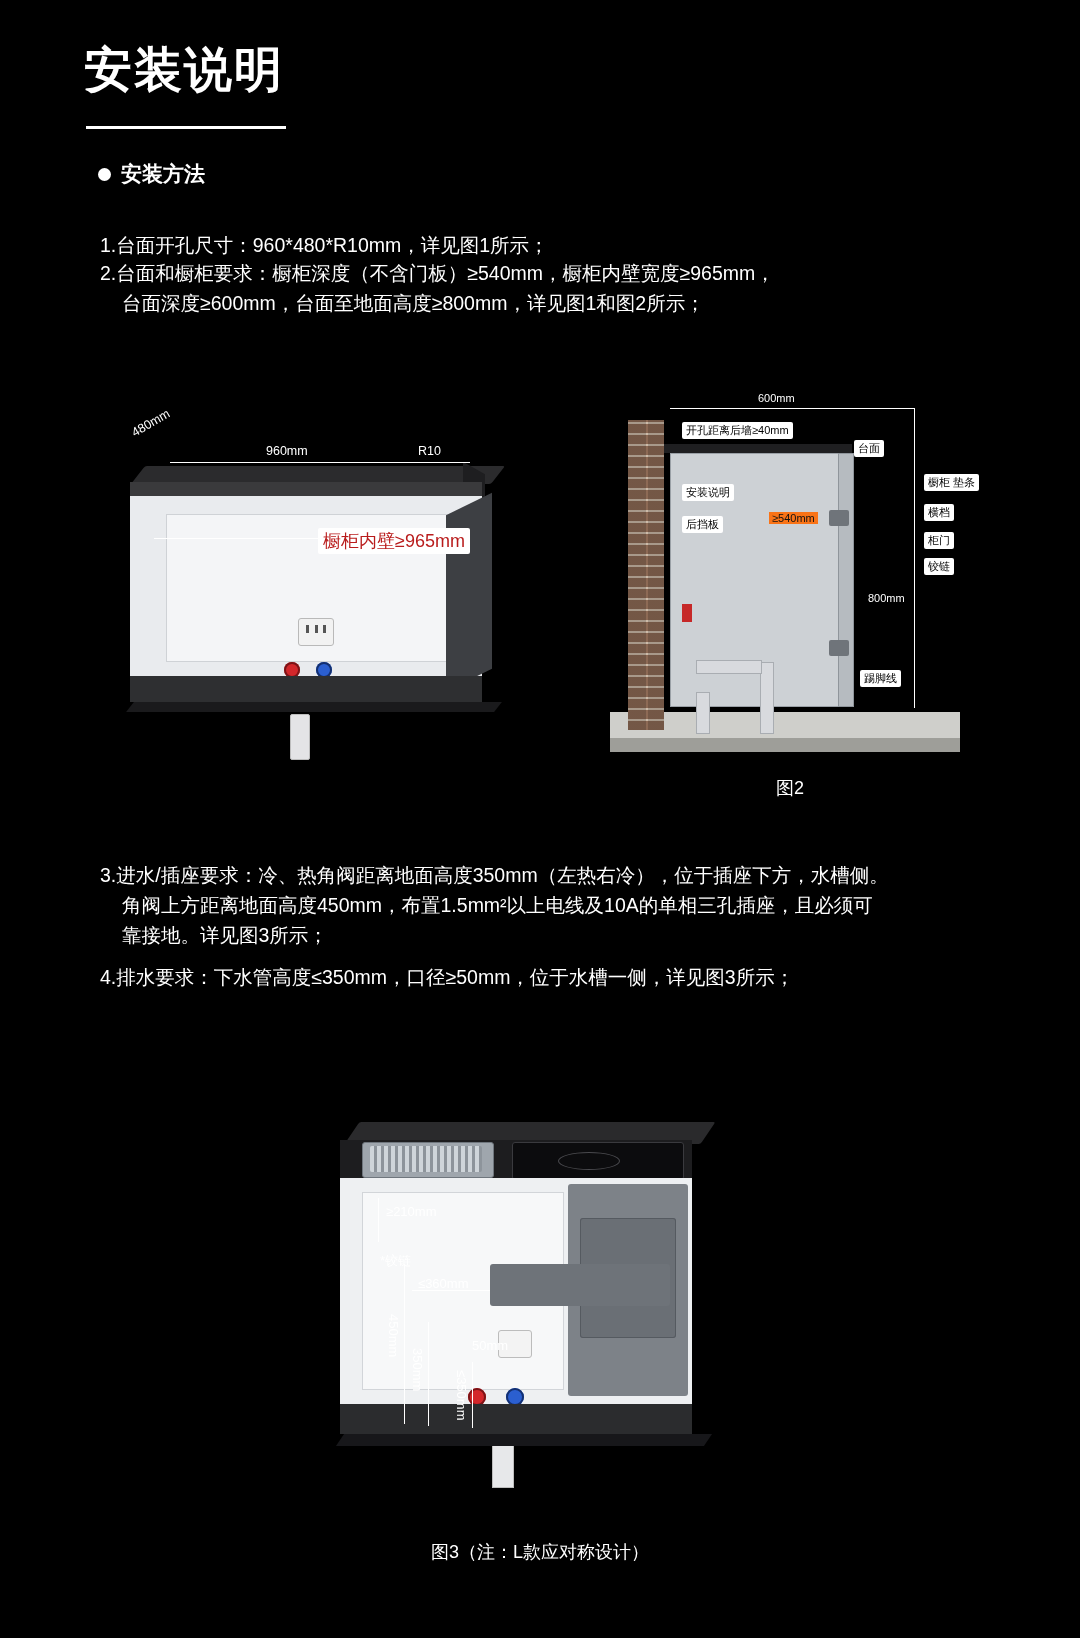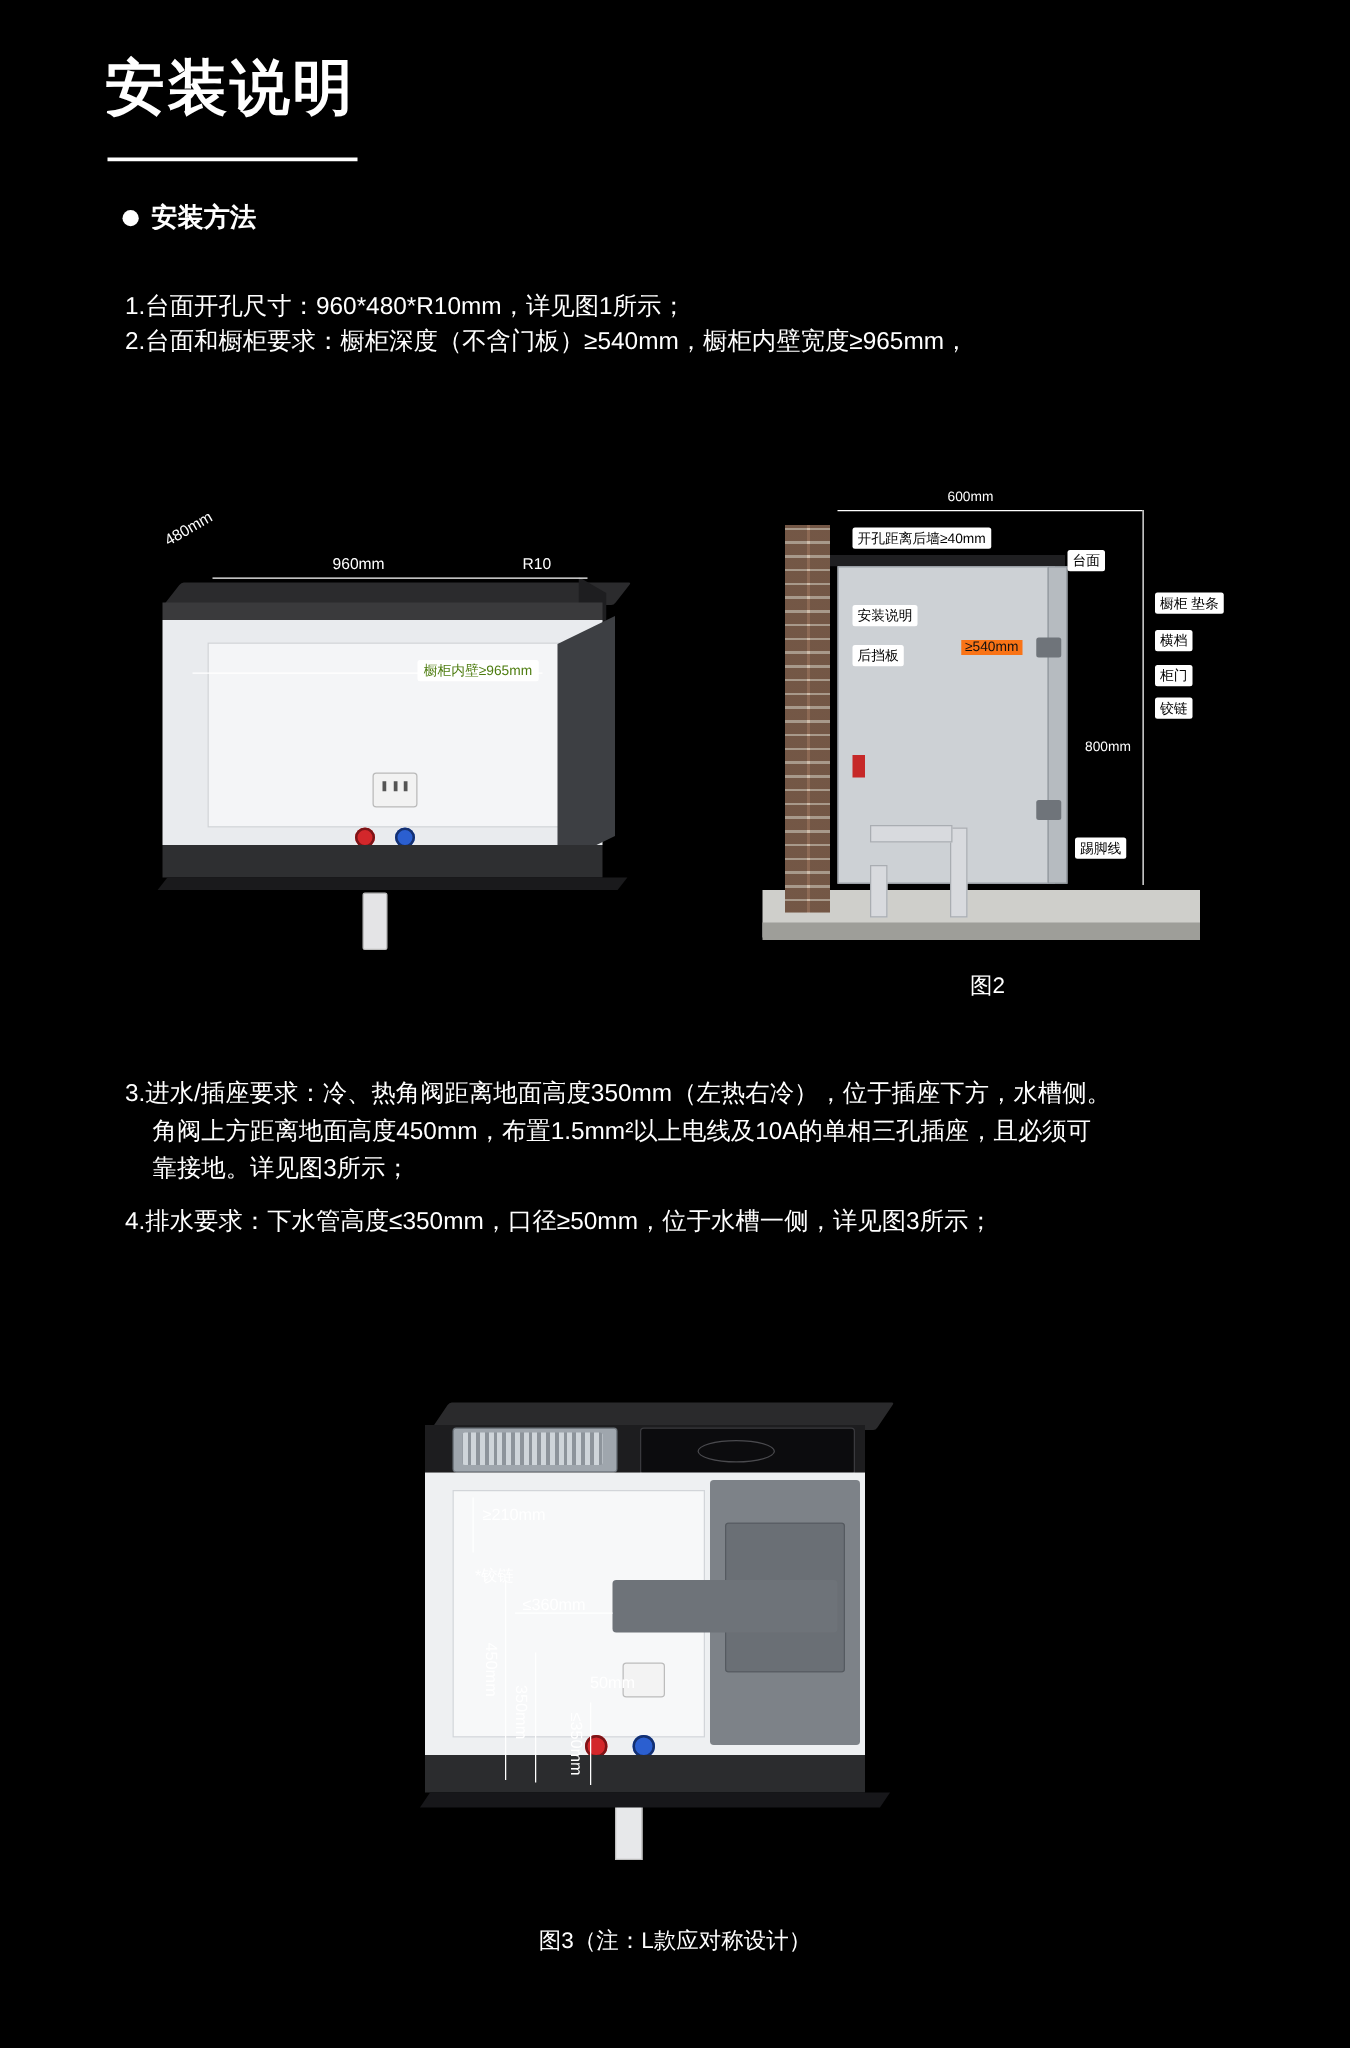--- a/index.html
+++ b/index.html
@@ -39,21 +39,21 @@
   .f1-inner{position:absolute;left:36px;top:18px;width:280px;height:146px;background:#f4f5f7;border:1px solid #cfd2d6;}
   .f1-sidewall{position:absolute;left:316px;top:8px;width:46px;height:176px;background:#3d3f43;transform:skewY(-26deg);}
   .f1-plinth{position:absolute;left:12px;top:266px;width:352px;height:26px;background:#2e2f31;}
   .f1-plinth2{position:absolute;left:12px;top:292px;width:368px;height:10px;background:#1a1a1c;transform:skewX(-38deg);}
   .f1-socket{position:absolute;left:168px;top:122px;width:34px;height:26px;background:#f2f2f2;border:1px solid #b9b9b9;border-radius:3px;}
   .f1-socket i{position:absolute;background:#555;}
   .f1-valve-red{position:absolute;left:154px;top:166px;width:16px;height:16px;border-radius:50%;background:#d3272b;box-shadow:0 0 0 2px #7b1417 inset;}
   .f1-valve-blue{position:absolute;left:186px;top:166px;width:16px;height:16px;border-radius:50%;background:#2b5fd0;box-shadow:0 0 0 2px #143070 inset;}
   .f1-pipe{position:absolute;left:160px;top:218px;width:18px;height:44px;background:#e4e4e6;border:1px solid #bdbdbd;border-radius:2px;}
   .f1-lbl{position:absolute;font-size:12.5px;color:#fff;white-space:nowrap;}
-  .f1-tagbox{position:absolute;background:#fff;color:#4d7c0f;font-size:11px;padding:1px 5px;border-radius:2px;white-space:nowrap;margin-left:16px;}
+  .f1-tagbox{position:absolute;background:#fff;color:#b91c1c;font-size:18px;padding:1px 5px;border-radius:2px;white-space:nowrap;}
   .dimline{position:absolute;background:#fff;height:1px;}
   .dimlineV{position:absolute;background:#fff;width:1px;}
 
   
   #fig2{left:610px;top:392px;width:360px;height:380px;}
   .f2-wall{position:absolute;left:18px;top:28px;width:36px;height:310px;
      background:
        repeating-linear-gradient(0deg,#8d6a55 0 9px,#cdbba9 9px 11px),
        repeating-linear-gradient(90deg,rgba(0,0,0,.18) 0 18px,rgba(255,255,255,.12) 18px 20px);
      background-blend-mode:multiply;}
@@ -110,20 +110,21 @@
     <span class="bullet"></span>
     <span>安装方法</span>
   </div>
 
   <div class="para p1">
     <span>1.</span><span>台面开孔尺寸：960*480*R10mm，详见图1所示；</span>
   </div>
 
   <div class="para p2">
     <span>2.</span><span>台面和橱柜要求：橱柜深度（不含门板）≥540mm，橱柜内壁宽度≥965mm，</span>
+    <span class="indent">台面深度≥600mm，台面至地面高度≥800mm，详见图1和图2所示；</span>
   </div>
 
   <div class="figwrap" id="fig1">
     <div class="f1-counter-top"></div>
     <div class="f1-counter-right"></div>
     <div class="f1-counter-front"></div>
     <div class="f1-body">
       <div class="f1-inner"></div>
       <div class="f1-sidewall"></div>
       <div class="f1-socket">

